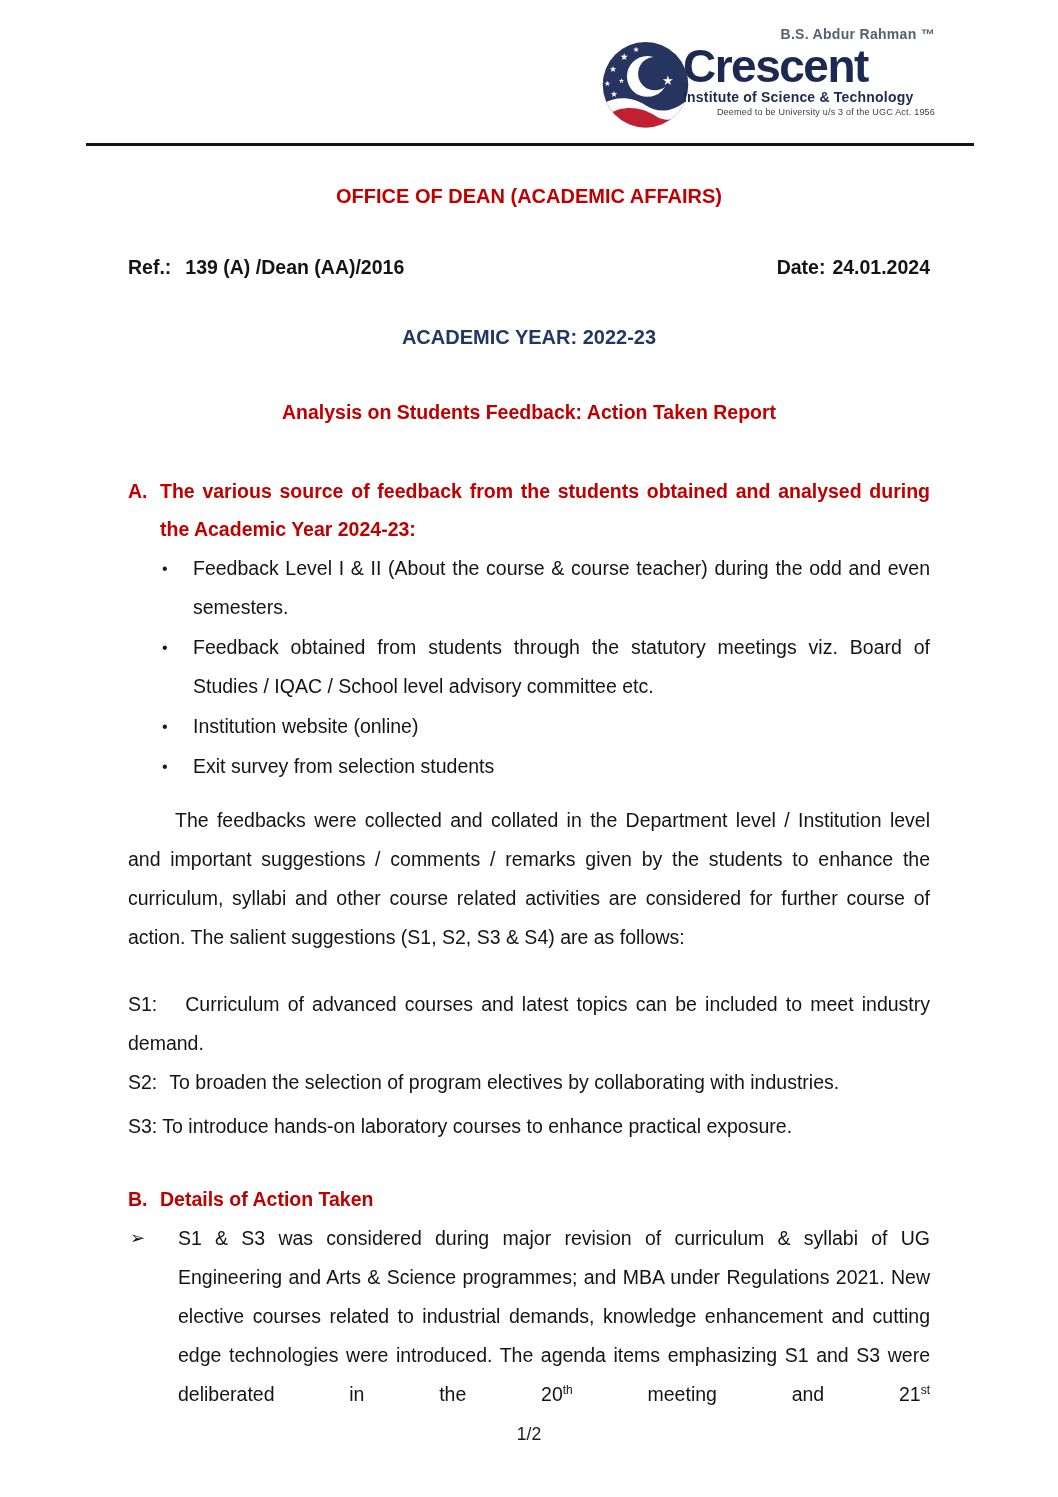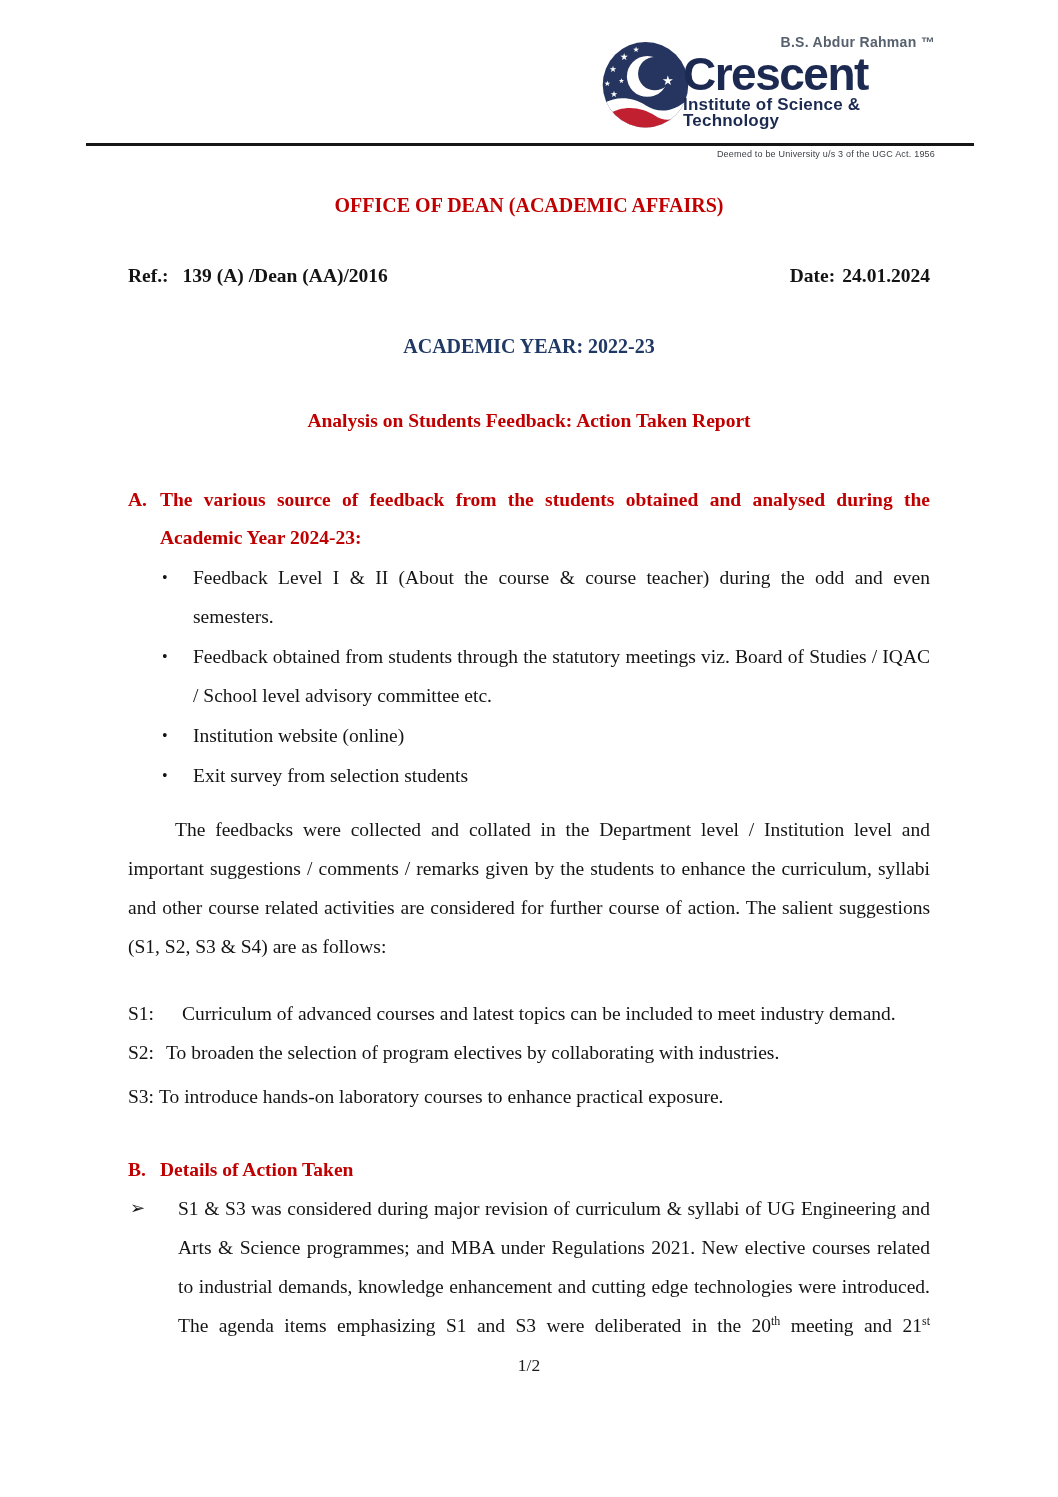--- a/index.html
+++ b/index.html
@@ -6,29 +6,29 @@
   html,body { background:#ffffff; }
   body { font-family:"Liberation Sans", sans-serif; color:#141414; }
   .page {
     position:relative; width:1058px; height:1497px; background:#ffffff;
     overflow:hidden; margin:0 auto;
   }
 
   
   .letterhead { position:absolute; left:0; top:0; width:1058px; height:150px; }
   .emblem { position:absolute; left:599px; top:41px; width:93px; height:95px; }
-  .logo-text { position:absolute; left:683px; top:34px; width:252px; }
+  .logo-text { position:absolute; left:683px; top:26px; width:252px; }
   .trademark { text-align:right; font-size:14px; font-weight:600; color:#57616e; letter-spacing:.3px; line-height:16px; }
   .brand { font-size:46px; font-weight:bold; color:#1c2a52; letter-spacing:-1.5px; line-height:44px; margin-top:2px; }
-  .subtitle { font-size:17px; font-weight:bold; color:#1c2a52; letter-spacing:.2px; line-height:16px; margin-top:1px; }
-  .tagline { font-size:9px; color:#3a3f45; text-align:right; letter-spacing:.2px; line-height:11px; margin-top:20px; }
+  .subtitle { font-size:14px; font-weight:bold; color:#1c2a52; letter-spacing:.2px; line-height:16px; margin-top:1px; }
+  .tagline { font-size:9px; color:#3a3f45; text-align:right; letter-spacing:.2px; line-height:11px; margin-top:2px; }
   .top-rule { position:absolute; left:86px; top:143px; width:888px; height:3px; background:#161616; }
 
   
-  .content { position:absolute; left:128px; top:176px; width:802px; font-size:19.5px; line-height:39px;font-family:Liberation Serif, serif; }
+  .content { position:absolute; left:128px; top:167px; width:802px; font-size:19.5px; line-height:39px; }
   .office-title { margin-top:16px; text-align:center; font-size:20px; font-weight:bold; color:#C00000; line-height:26px; }
   .ref-row { display:flex; justify-content:space-between; margin-top:45px; font-weight:bold; line-height:26px; }
   .ref-left .label { margin-right:14px; }
   .ref-right .label { margin-right:7px; }
   .academic-year { margin-top:44px; text-align:center; font-size:20px; font-weight:bold; color:#1F3864; line-height:26px; }
   .report-title { margin-top:49px; text-align:center; font-weight:bold; color:#C00000; line-height:26px; }
 
   .sec-heading { display:flex; margin-top:47px; font-weight:bold; color:#C00000; line-height:38px; }
   .sec-heading .marker { flex:none; width:32px; }
   .sec-heading .htext { flex:1; text-align:justify; }

